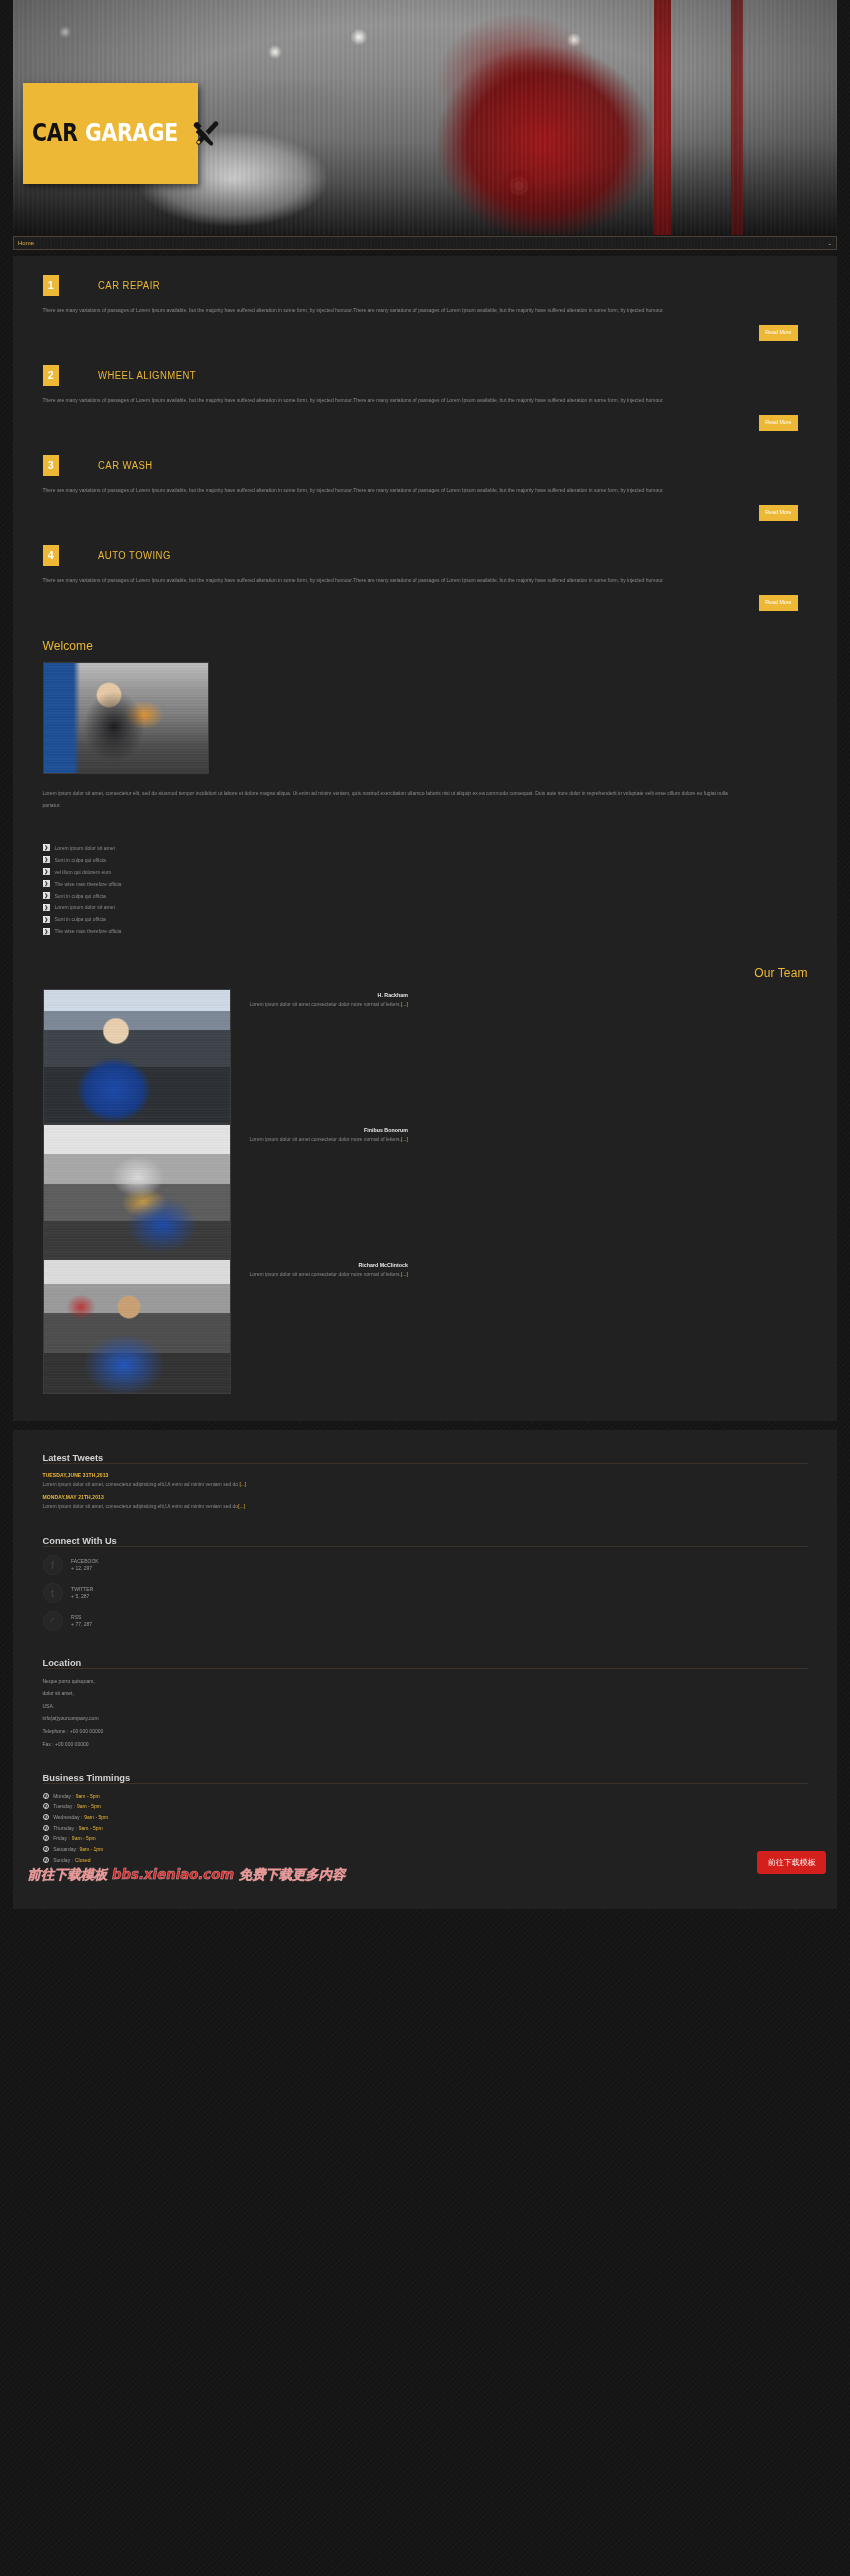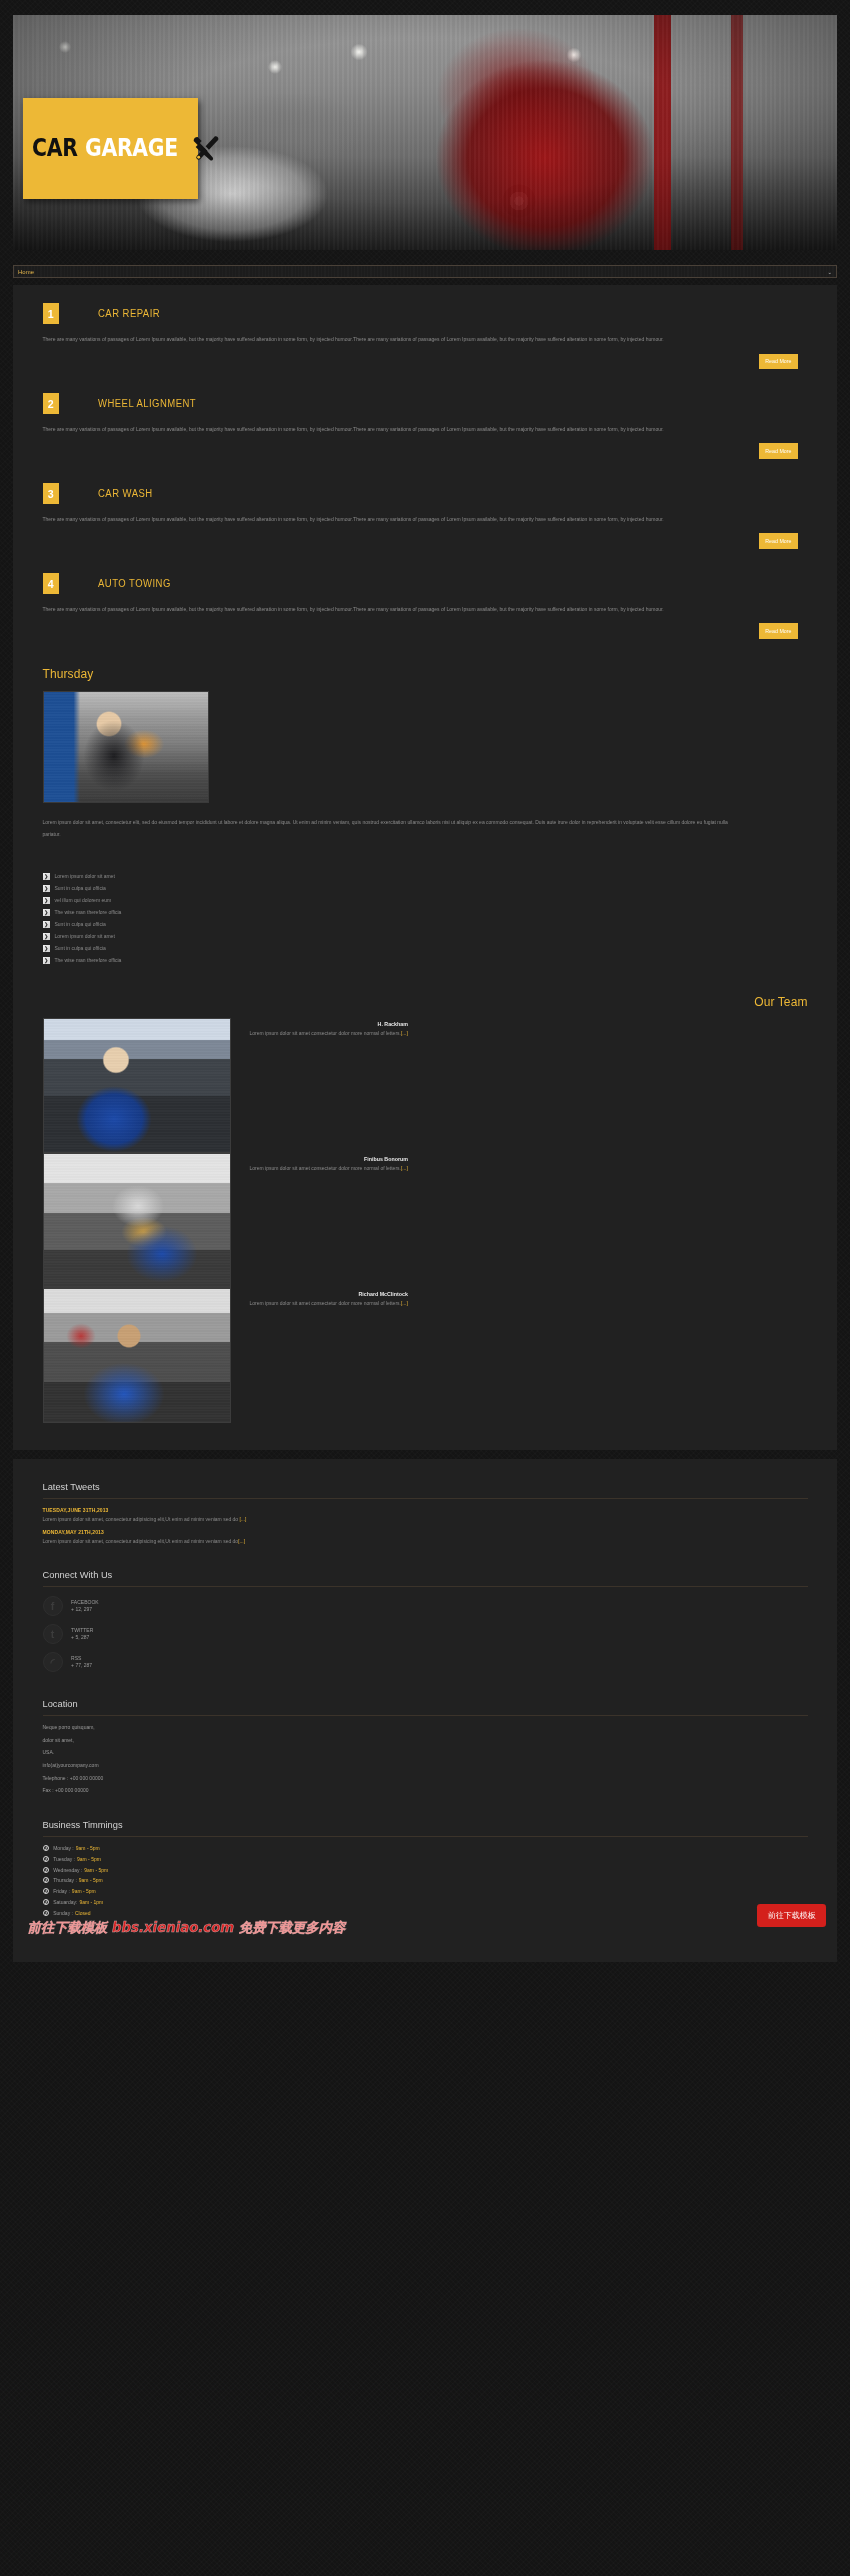--- a/index.html
+++ b/index.html
@@ -31,21 +31,21 @@
   .page {
     width: 850px;
     margin: 0 auto;
     position: relative;
   }
 
   
   .hero {
     position: relative;
     width: 824px;
-    margin: 15px auto;
+    margin: 0 auto;
     height: 235px;
     overflow: hidden;
     background: #0369a1;
     text-align: center;
   }
   .hero-photo {
     position: absolute;
     inset: 0;
     background:
       
@@ -330,22 +330,22 @@
     width: 824px;
     margin: 9.3px auto 0;
     background: #212121;
     padding: 22.6px 0 20px;
     position: relative;
   }
   .foot-title {
     color: #d3d3d3;
     font-family: "Liberation Sans Narrow", "Liberation Sans", sans-serif;
     font-size: 9.3px;
-    font-weight: 400;
-    padding-bottom: 6px;
+    font-weight: 700;
+    padding-bottom: 0;
     border-bottom: 0.7px solid #3b332a;
     margin-bottom: 8.6px;
   }
   .foot-block { margin-bottom: 26.6px; }
 
   .tweet-date {
     color: #edb836;
     font-size: 5px;
     font-weight: 700;
     margin-bottom: 2.7px;
@@ -518,21 +518,21 @@
           <div class="service-num">4</div>
           <h2 class="service-title">AUTO TOWING</h2>
         </div>
         <p class="service-body">There are many variations of passages of Lorem Ipsum available, but the majority have suffered alteration in some form, by injected humour.There are many variations of passages of Lorem Ipsum available, but the majority have suffered alteration in some form, by injected humour.</p>
         <div class="service-actions">
           <button class="btn-readmore">Read More</button>
         </div>
       </section>
 
       <section class="welcome">
-        <h2 class="sec-title">Thursday</h2>
+        <h2 class="sec-title">Welcome</h2>
         <div class="welcome-photo"></div>
         <p class="welcome-text">Lorem ipsum dolor sit amet, consectetur elit, sed do eiusmod tempor incididunt ut labore et dolore magna aliqua. Ut enim ad minim veniam, quis nostrud exercitation ullamco laboris nisi ut aliquip ex ea commodo consequat. Duis aute irure dolor in reprehenderit in voluptate velit esse cillum dolore eu fugiat nulla pariatur.</p>
       </section>
 
       <section class="whatwedo">
         <ul class="wwd-list">
           <li class="wwd-item">
             <span class="wwd-bullet">❯</span>
             <span class="wwd-label">Lorem ipsum dolor sit amet</span>
           </li>

